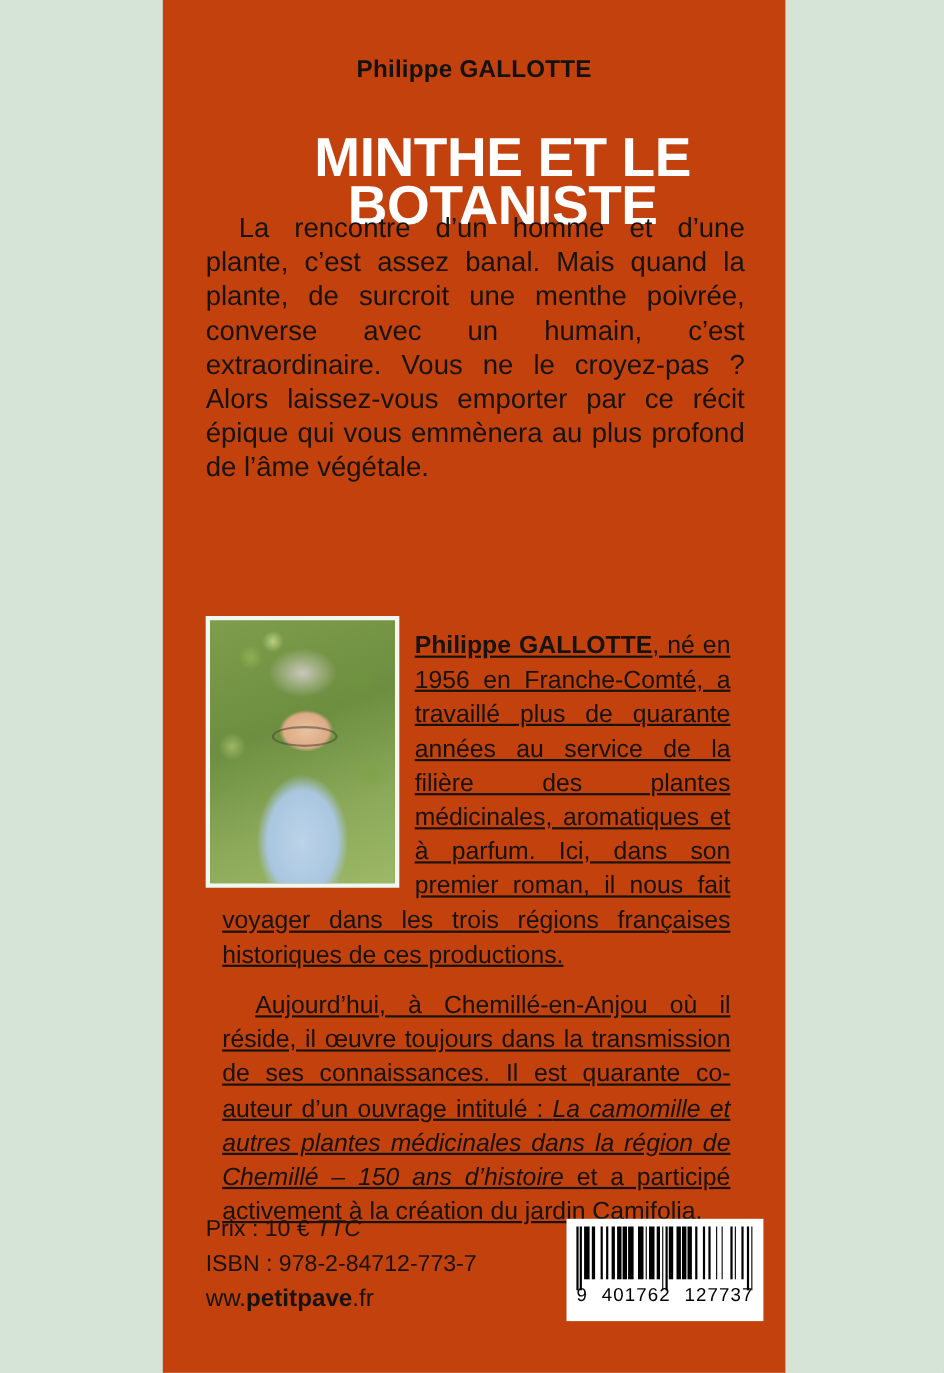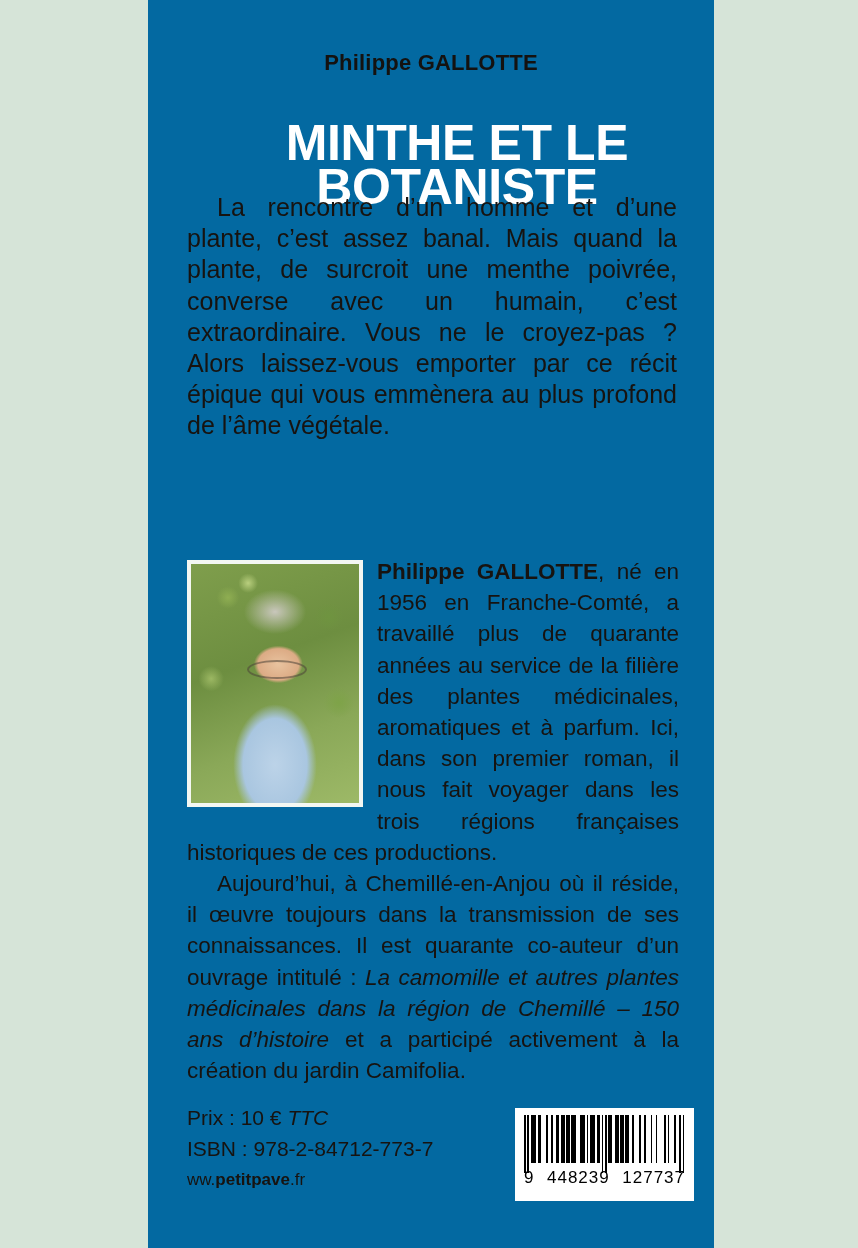--- a/index.html
+++ b/index.html
@@ -18,21 +18,21 @@
     width: 858px;
     height: 1248px;
     background: #d6e4d8;
   }
   .cover {
     position: absolute;
     left: 148px;
     top: 0;
     width: 566px;
     height: 1248px;
-    background: #0369a1;
+    background: #c2410c;
     box-sizing: border-box;
   }
 
   
   .author-top {
     position: absolute;
     left: 0;
     top: 50px;
     width: 566px;
     text-align: center;
@@ -117,43 +117,44 @@
     left: 50%;
     top: 40%;
     width: 56px;
     height: 15px;
     margin-left: -28px;
     border: 2px solid #4c4338;
     border-radius: 50%;
     opacity: 0.55;
   }
   .bio-wrap p {
-    margin: 0;
+    margin: 15px;
     text-indent: 30px;
+    text-decoration: underline;
   }
   .bio-wrap p.first {
     text-indent: 0;
   }
   .bio-wrap b { font-weight: bold; }
   .bio-wrap i { font-style: italic; }
 
   
   .footer-text {
     position: absolute;
     left: 39px;
     top: 1102px;
     width: 300px;
     font-family: "Liberation Sans", sans-serif;
     font-size: 21px;
     line-height: 31px;
     color: #171310;
   }
   .footer-text .line { white-space: nowrap; }
   .footer-text em { font-style: italic; }
-  .site { font-size: 17px; }
+  .site { font-size: 22px; }
   .site b { font-weight: bold; }
 
   
   .barcode-box {
     position: absolute;
     left: 367px;
     top: 1108px;
     width: 179px;
     height: 93px;
     background: #ffffff;
@@ -273,19 +274,19 @@
           <i class="short" style="width: 1.69474px;"></i>
           <i style="width: 5.08421px; background: transparent;"></i>
           <i class="short" style="width: 1.69474px;"></i>
           <i style="width: 3.38947px; background: transparent;"></i>
           <i style="width: 1.69474px;"></i>
           <i style="width: 1.69474px; background: transparent;"></i>
           <i style="width: 1.69474px;"></i>
         </div>
       <div class="bc-digits">
         <span>9</span>
-        <span>448239</span>
+        <span>401762</span>
         <span>127737</span>
       </div>
     </div>
 
   </div>
 </div>
 
 </body></html>

